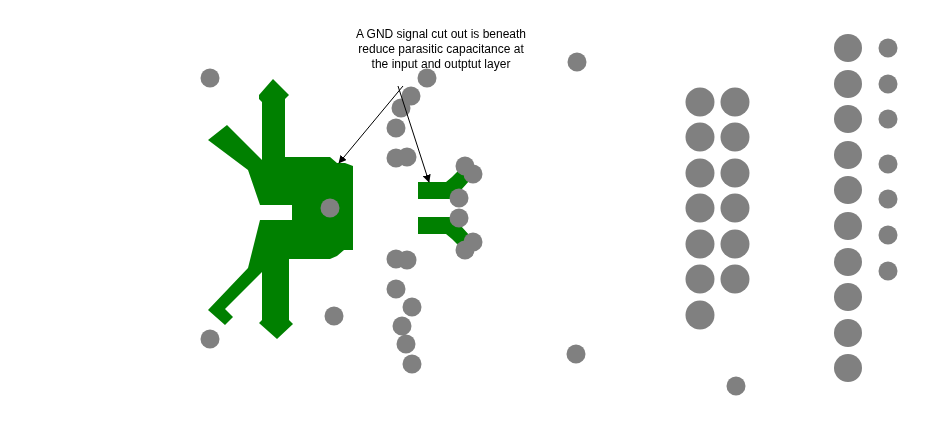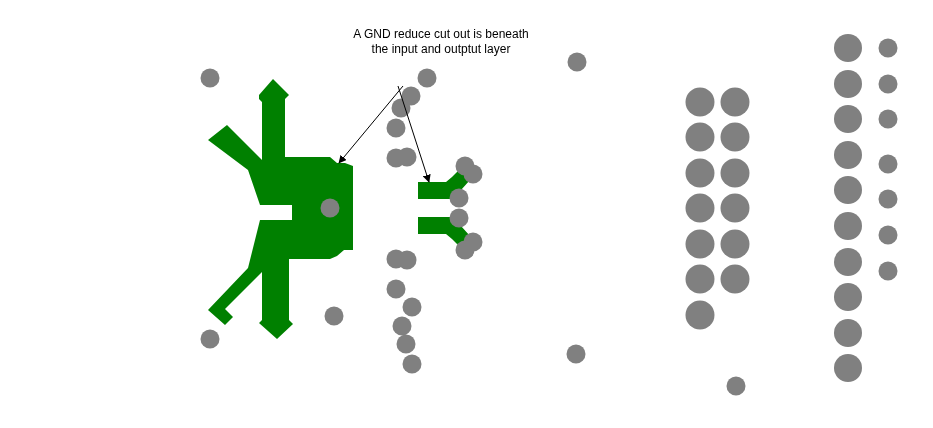--- a/index.html
+++ b/index.html
@@ -84,15 +84,16 @@
       <circle cx="888" cy="235" r="9.5" fill="#808080"></circle>
       <circle cx="888" cy="271" r="9.5" fill="#808080"></circle>
     </g>
   <g id="arrow-layer">
       <line x1="403" y1="86" x2="339" y2="163" stroke="#000000" stroke-width="1" marker-end="url(#arrowhead)"></line>
       <line x1="398" y1="86" x2="429" y2="182" stroke="#000000" stroke-width="1" marker-end="url(#arrowhead)"></line>
     </g>
 </svg>
 
 <div class="annotation">
-  <span>A GND reduce cut out is beneath</span>
+  <span>A GND signal cut out is beneath</span>
+  <span>reduce parasitic capacitance at</span>
   <span>the input and outptut layer</span>
 </div>
 
 </body></html>

